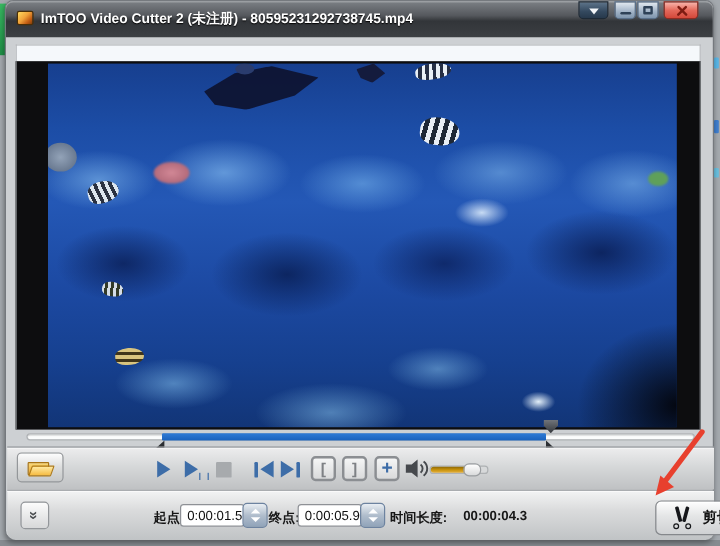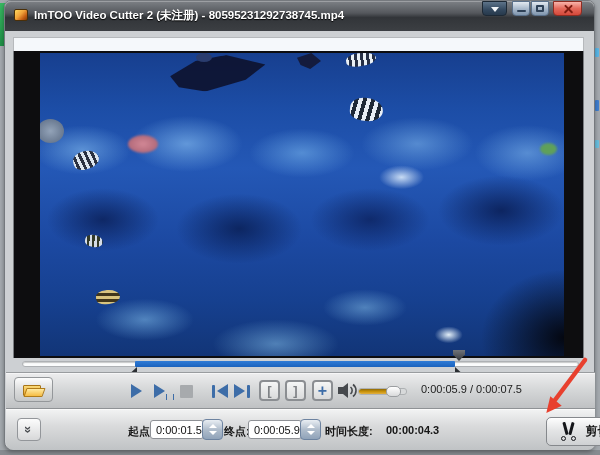--- a/index.html
+++ b/index.html
@@ -258,21 +258,20 @@
       <svg width="20" height="17" viewBox="0 0 20 17">
         <polygon points="0,5 5,5 10,1 10,16 5,12 0,12" fill="#46494d"></polygon>
         <path d="M12.5,5 a4.5,4.5 0 0 1 0,7" stroke="#46494d" stroke-width="1.6" fill="none"></path>
         <path d="M15,2.5 a7.5,7.5 0 0 1 0,12" stroke="#46494d" stroke-width="1.6" fill="none"></path>
       </svg>
     </span>
     <div class="vol-track">
       <div class="vol-fill"></div>
       <div class="vol-handle"></div>
     </div>
-    <span class="time">0:00:05.9 / 0:00:07.5</span>
   </div>
 
   <div class="bottom-panel">
     <button class="expand-btn">
       <span class="expand-glyph">»</span>
     </button>
     <span class="lbl start-lbl">起点:</span>
     <input class="tfield start-field" value="0:00:01.5" style="">
     <div class="spinner sp1">
       <span class="sp-up"></span>

